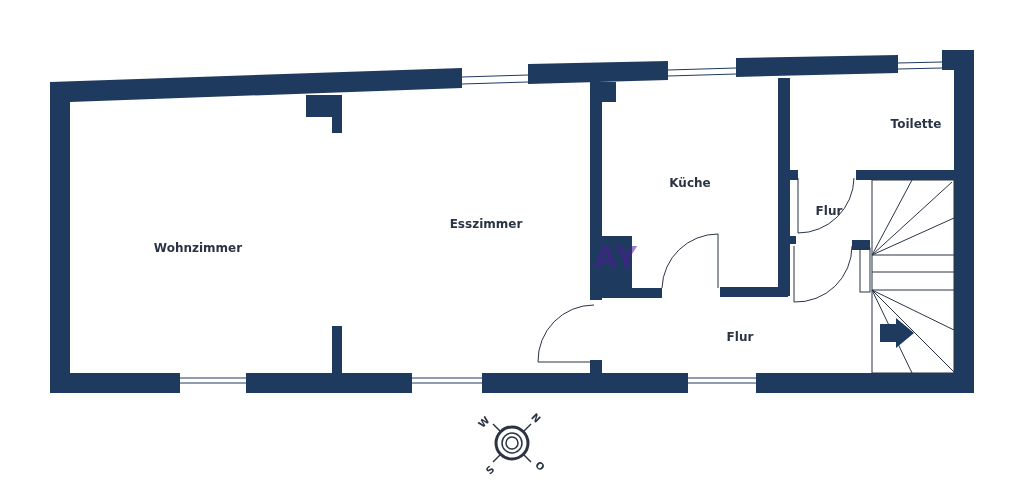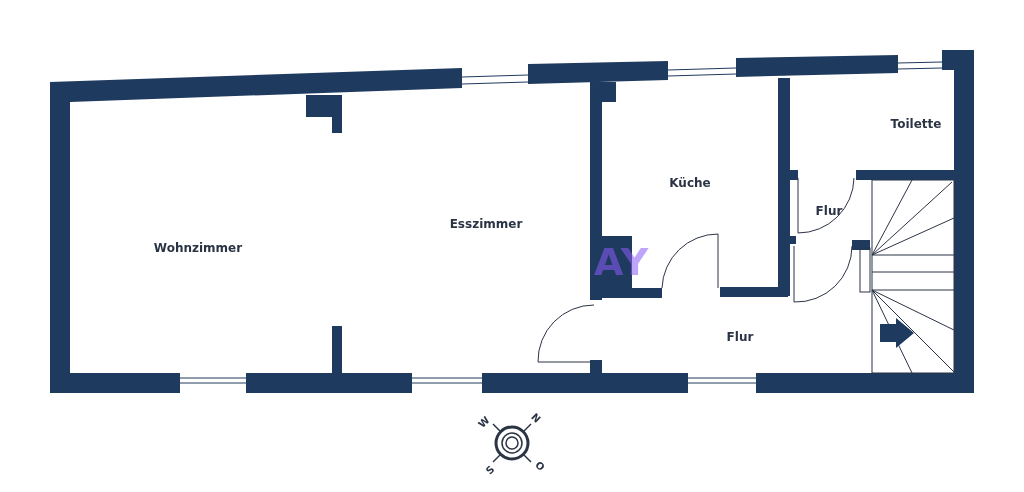--- a/index.html
+++ b/index.html
@@ -1,19 +1,19 @@
 <!DOCTYPE html>
 <html><head>
 <meta charset="utf-8">
 <style>
   html, body { margin:0; padding:0; background:#ffffff; }
   body { width:1024px; height:492px; overflow:hidden; position:relative; font-family:"DejaVu Sans", sans-serif; }
   #plan { position:absolute; left:0; top:0; }
   .room-label { position:absolute; font-size:12px; font-weight:bold; color:#2b3445; transform:translate(-50%,-50%); white-space:nowrap; }
-  .watermark { position:absolute; font-size:38px; font-weight:bold; color:#8b5cf6; opacity:0.55; letter-spacing:1px; }
+  .watermark { position:absolute; font-size:30px; font-weight:bold; color:#4c1d95; opacity:0.55; letter-spacing:1px; }
 </style>
 </head>
 <body>
 
 <svg id="plan" width="1024" height="492" viewBox="0 0 1024 492">
   <g fill="#1f3a5f">
 
     <polygon points="50,82 462,68 462,88 70,102 70,373 50,393"></polygon>
     <polygon points="528,64 668,61 668,80 528,84"></polygon>
     <polygon points="736,58 898,55 898,73 736,77"></polygon>

